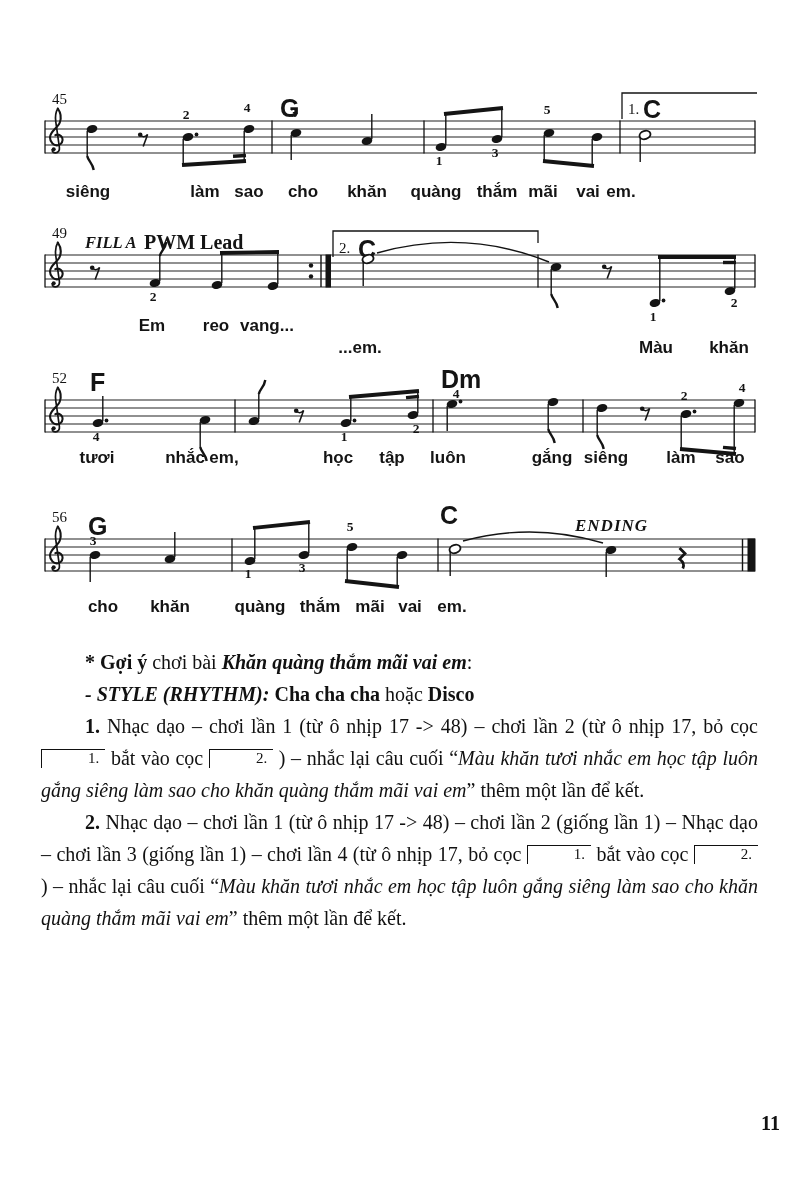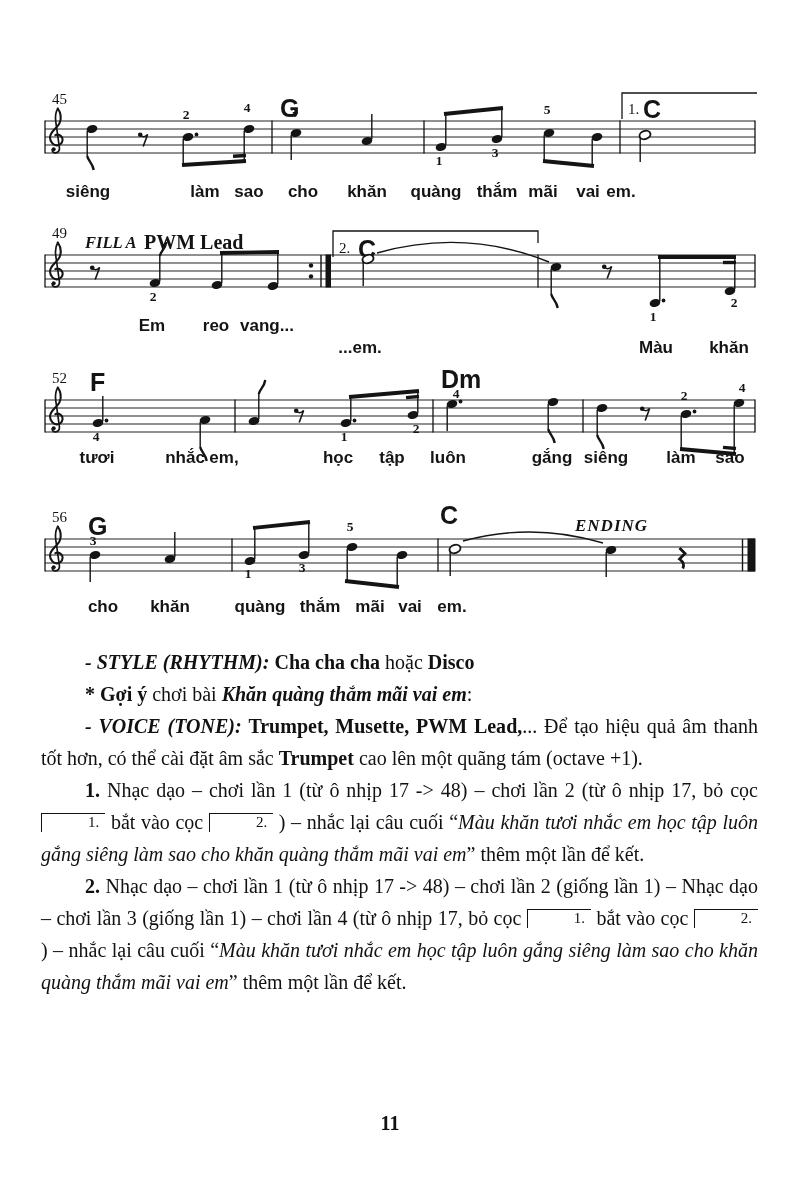--- a/index.html
+++ b/index.html
@@ -8,21 +8,21 @@
   .textblock{position:absolute;left:41px;right:42px;top:646px;
     font-family:"Liberation Serif","DejaVu Serif",serif;font-size:20px;line-height:32px;
     color:#111;text-align:justify;}
   .textblock p{margin:0;text-indent:44px;}
   .sg-b{font-weight:bold;}
   .sg-i{font-style:italic;}
   .sg-bi{font-weight:bold;font-style:italic;}
   .sg-n{font-family:"DejaVu Sans",sans-serif;font-size:21px;}
   .sg-v{font-size:15px;border-top:1.6px solid #111;border-left:1.6px solid #111;
     padding:0 6px 1px 2px;display:inline-block;line-height:17px;position:relative;top:-2px;}
-  .pagenum{position:absolute;left:0;right:20px;top:1112px;text-align:center;
+  .pagenum{position:absolute;left:0;right:20px;top:1112px;text-align:right;
     font-family:"Liberation Serif","DejaVu Serif",serif;font-size:20px;font-weight:bold;color:#111;}
 </style>
 </head>
 <body>
 
 <div class="page">
   <svg class="music-svg" width="800" height="640" viewBox="0 0 800 640">
       <g>
         <line x1="45" y1="121" x2="755" y2="121" stroke="#222" stroke-width="1.05"></line>
         <line x1="45" y1="129" x2="755" y2="129" stroke="#222" stroke-width="1.05"></line>
@@ -352,20 +352,19 @@
         <text x="103" y="612" font-family="&quot;Liberation Sans&quot;,&quot;DejaVu Sans&quot;,sans-serif" font-size="17" font-weight="700" font-style="normal" fill="#141414" text-anchor="middle" letter-spacing="0">cho</text>
         <text x="170" y="612" font-family="&quot;Liberation Sans&quot;,&quot;DejaVu Sans&quot;,sans-serif" font-size="17" font-weight="700" font-style="normal" fill="#141414" text-anchor="middle" letter-spacing="0">khăn</text>
         <text x="260" y="612" font-family="&quot;Liberation Sans&quot;,&quot;DejaVu Sans&quot;,sans-serif" font-size="17" font-weight="700" font-style="normal" fill="#141414" text-anchor="middle" letter-spacing="0">quàng</text>
         <text x="320" y="612" font-family="&quot;Liberation Sans&quot;,&quot;DejaVu Sans&quot;,sans-serif" font-size="17" font-weight="700" font-style="normal" fill="#141414" text-anchor="middle" letter-spacing="0">thắm</text>
         <text x="370" y="612" font-family="&quot;Liberation Sans&quot;,&quot;DejaVu Sans&quot;,sans-serif" font-size="17" font-weight="700" font-style="normal" fill="#141414" text-anchor="middle" letter-spacing="0">mãi</text>
         <text x="410" y="612" font-family="&quot;Liberation Sans&quot;,&quot;DejaVu Sans&quot;,sans-serif" font-size="17" font-weight="700" font-style="normal" fill="#141414" text-anchor="middle" letter-spacing="0">vai</text>
         <text x="452" y="612" font-family="&quot;Liberation Sans&quot;,&quot;DejaVu Sans&quot;,sans-serif" font-size="17" font-weight="700" font-style="normal" fill="#141414" text-anchor="middle" letter-spacing="0">em.</text>
       </g>
     </svg>
   <div class="textblock">
+      <p><span class="sg-b">* Gợi ý </span><span class="sg-r">chơi bài </span><span class="sg-bi">Khăn quàng thắm mãi vai em</span><span class="sg-r">:</span></p>
       <p><span class="sg-bi">- STYLE (RHYTHM): </span><span class="sg-b">Cha cha cha </span><span class="sg-r">hoặc </span><span class="sg-b">Disco</span></p>
-      <p><span class="sg-b">* Gợi ý </span><span class="sg-r">chơi bài </span><span class="sg-bi">Khăn quàng thắm mãi vai em</span><span class="sg-r">:</span></p>
-      <p><span class="sg-bi">- VOICE (TONE): </span><span class="sg-b">Trumpet, Musette, PWM Lead,</span><span class="sg-r">... Để tạo hiệu quả âm thanh tốt hơn, có thể cài đặt âm sắc </span><span class="sg-b">Trumpet</span><span class="sg-r"> cao lên một quãng tám (octave +1).</span></p>
       <p><span class="sg-b">1.</span><span class="sg-r"> Nhạc dạo – chơi lần 1 (từ ô nhịp 17 -&gt; 48) – chơi lần 2 (từ ô nhịp 17, bỏ cọc </span><span class="sg-v">1.</span><span class="sg-r"> bắt vào cọc </span><span class="sg-v">2.</span><span class="sg-r"> ) – nhắc lại câu cuối “</span><span class="sg-i">Màu khăn tươi nhắc em học tập luôn gắng siêng làm sao cho khăn quàng thắm mãi vai em</span><span class="sg-r">” thêm một lần để kết.</span></p>
       <p><span class="sg-b">2.</span><span class="sg-r"> Nhạc dạo – chơi lần 1 (từ ô nhịp 17 -&gt; 48) – chơi lần 2 (giống lần 1) – Nhạc dạo – chơi lần 3 (giống lần 1) – chơi lần 4 (từ ô nhịp 17, bỏ cọc </span><span class="sg-v">1.</span><span class="sg-r"> bắt vào cọc </span><span class="sg-v">2.</span><span class="sg-r"> ) – nhắc lại câu cuối “</span><span class="sg-i">Màu khăn tươi nhắc em học tập luôn gắng siêng làm sao cho khăn quàng thắm mãi vai em</span><span class="sg-r">” thêm một lần để kết.</span></p>
     </div>
   <div class="pagenum">11</div>
 </div>
 
 </body></html>

